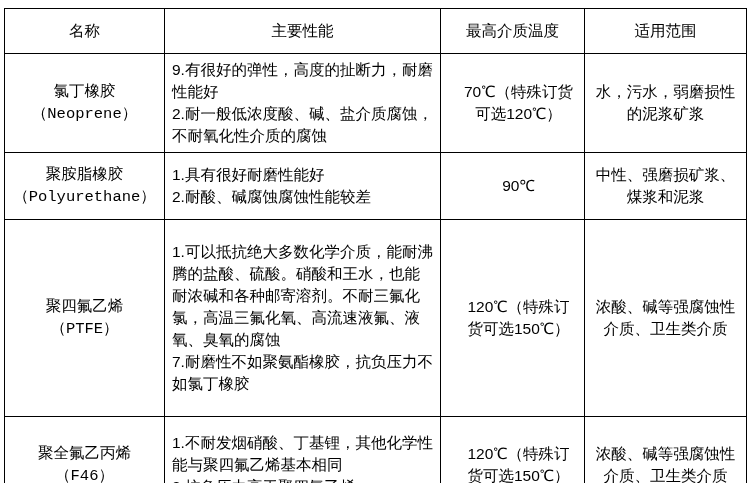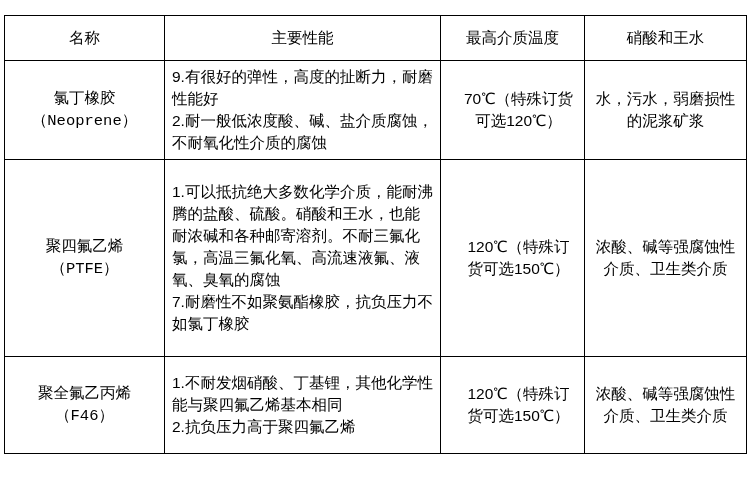--- a/index.html
+++ b/index.html
@@ -11,21 +11,21 @@
     width: 750px;
     height: 483px;
     font-family: "Liberation Sans", sans-serif;
     color: #000000;
     overflow: hidden;
   }
   .table-wrap {
     width: 702px;
     height: 483px;
     box-sizing: border-box;
-    padding: 15px 4px 2px 4px;
+    padding: 8px 4px 2px 4px;
   }
   table.spec-table {
     border-collapse: collapse;
     width: 742px;
     table-layout: fixed;
   }
   table.spec-table td, table.spec-table th {
     border: 1px solid #000000;
     vertical-align: middle;
     font-weight: normal;
@@ -87,38 +87,54 @@
       <col class="c0">
         <col class="c1">
         <col class="c2">
         <col class="c3">
     </colgroup>
     <thead>
       <tr>
         <td>名称</td>
         <td>主要性能</td>
         <td>最高介质温度</td>
-        <td>硝酸和王水</td>
+        <td>适用范围</td>
       </tr>
     </thead>
     <tbody>
       <tr class="row-neoprene">
         <td class="cell-name">
           <span class="name-line">氯丁橡胶</span>
           <span class="name-line">（Neoprene）</span>
         </td>
         <td class="cell-perf">
           <span class="perf-line">9.有很好的弹性，高度的扯断力，耐磨性能好
 2.耐一般低浓度酸、碱、盐介质腐蚀，不耐氧化性介质的腐蚀</span>
         </td>
         <td class="cell-temp">
           <span class="temp-line">70℃（特殊订货可选120℃）</span>
         </td>
         <td class="cell-range">
           <span class="range-line">水，污水，弱磨损性的泥浆矿浆</span>
+        </td>
+      </tr>
+      <tr class="row-pu">
+        <td class="cell-name">
+          <span class="name-line">聚胺脂橡胶</span>
+          <span class="name-line">（Polyurethane）</span>
+        </td>
+        <td class="cell-perf">
+          <span class="perf-line">1.具有很好耐磨性能好
+2.耐酸、碱腐蚀腐蚀性能较差</span>
+        </td>
+        <td class="cell-temp">
+          <span class="temp-line">90℃</span>
+        </td>
+        <td class="cell-range">
+          <span class="range-line">中性、强磨损矿浆、煤浆和泥浆</span>
         </td>
       </tr>
       <tr class="row-ptfe">
         <td class="cell-name">
           <span class="name-line">聚四氟乙烯</span>
           <span class="name-line">（PTFE）</span>
         </td>
         <td class="cell-perf">
           <span class="perf-line">1.可以抵抗绝大多数化学介质，能耐沸腾的盐酸、硫酸。硝酸和王水，也能耐浓碱和各种邮寄溶剂。不耐三氟化氯，高温三氟化氧、高流速液氟、液氧、臭氧的腐蚀
 7.耐磨性不如聚氨酯橡胶，抗负压力不如氯丁橡胶</span>

